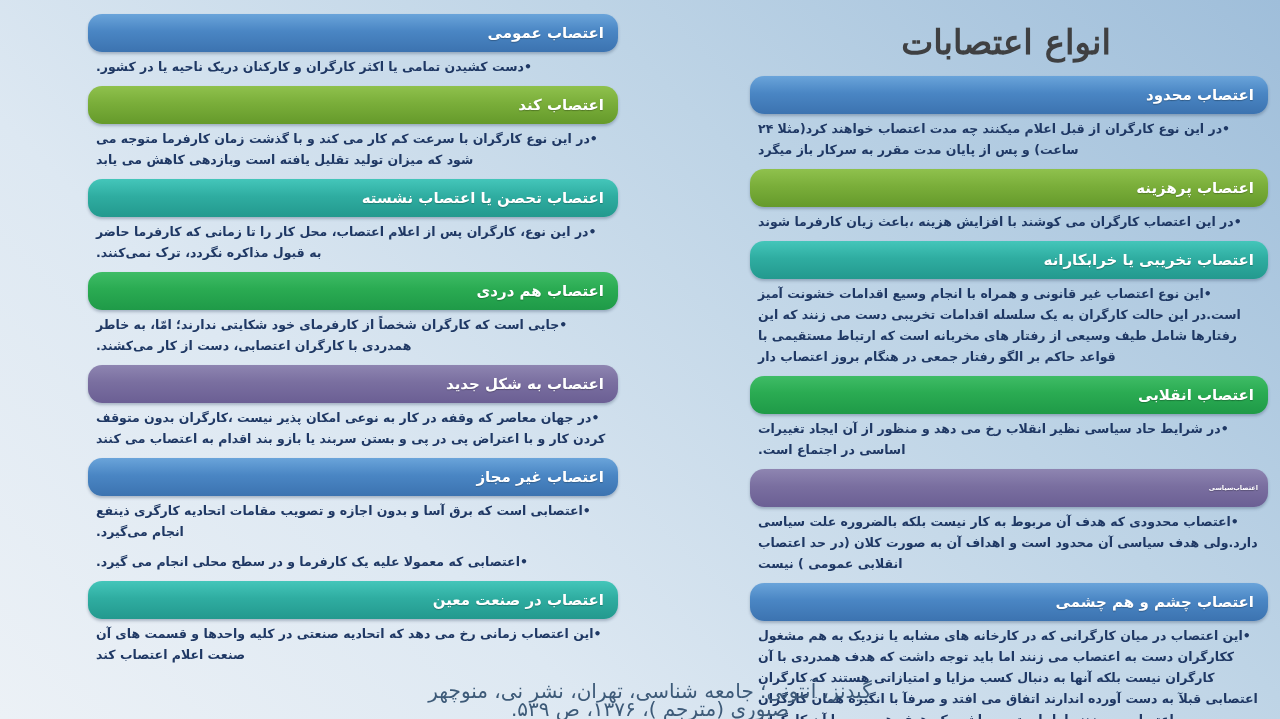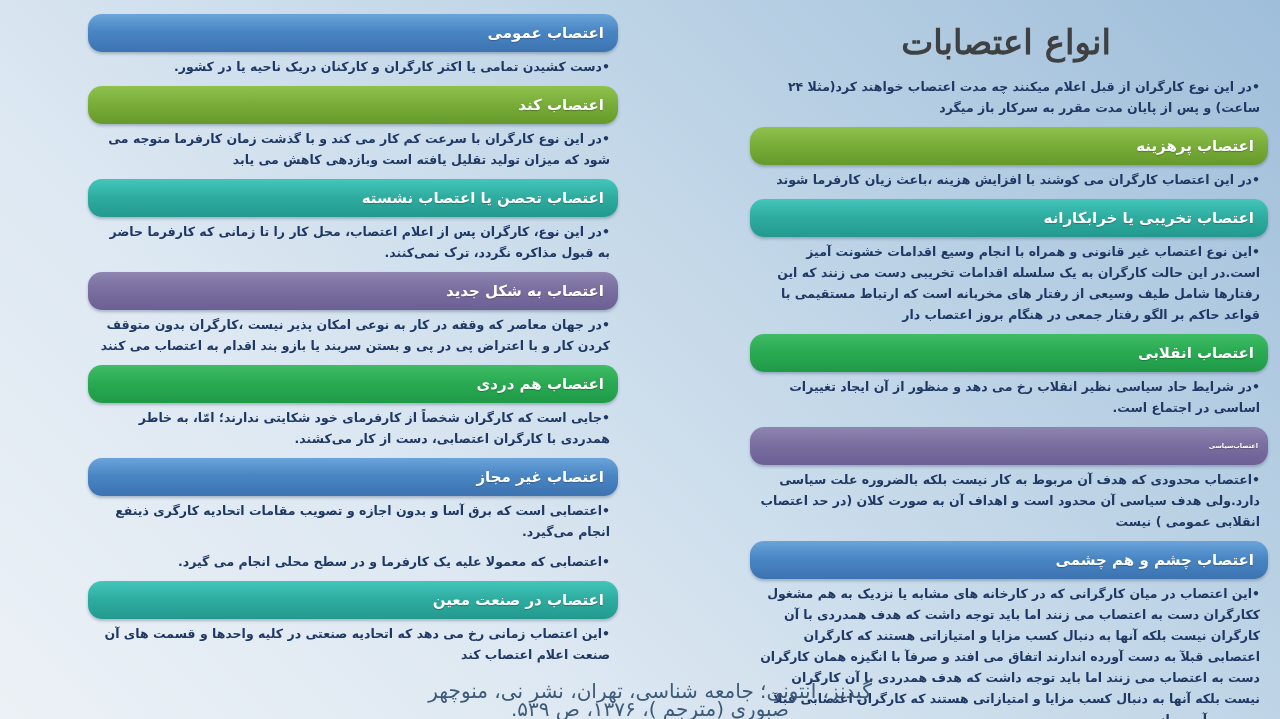--- a/index.html
+++ b/index.html
@@ -48,21 +48,21 @@
   .card-header.c-teal{background:linear-gradient(180deg,#44c6ba 0%,#2fae a2 45%,#23998e 100%);text-align:right;}
   .card-header.c-teal{background:linear-gradient(180deg,#44c6ba 0%,#2fada1 45%,#23998e 100%);}
   .card-header.c-green{background:linear-gradient(180deg,#3fbc66 0%,#2aab52 45%,#1f9a48 100%);}
   .card-header.c-purple{background:linear-gradient(180deg,#8e85b1 0%,#7a6fa0 45%,#6b5f94 100%);}
   .card-header.small-title{font-size:6.5px;padding:0 10px;}
   .card-body{
     font-size:12.5px;
     font-weight:bold;
     color:#1f3864;
     line-height:21px;
-    text-align:right;
+    text-align:left;
     direction:rtl;
     padding:0 8px;
     margin-bottom:9px;
   }
   .citation{
     position:absolute;
     top:682px;
     left:340px;
     width:620px;
     text-align:center;
@@ -88,27 +88,27 @@
       <div class="card-header c-olive">اعتصاب کند</div>
       <div class="card-body">•در این نوع کارگران با سرعت کم کار می کند و با گذشت زمان کارفرما متوجه می شود که میزان تولید تقلیل یافته است  وبازدهی کاهش می یابد</div>
     </div>
 
     <div class="card">
       <div class="card-header c-teal">اعتصاب تحصن یا اعتصاب نشسته</div>
       <div class="card-body">•در این نوع، کارگران پس از اعلام اعتصاب، محل کار را تا زمانی که کارفرما حاضر به قبول مذاکره نگردد، ترک نمی‌کنند.</div>
     </div>
 
     <div class="card">
-      <div class="card-header c-purple">اعتصاب به شکل جدید</div>
-      <div class="card-body">•در جهان معاصر که وقفه در کار به نوعی امکان پذیر نیست ،کارگران بدون متوقف کردن کار و با اعتراض پی در پی و بستن سربند یا بازو بند اقدام به  اعتصاب می کنند</div>
+      <div class="card-header c-green">اعتصاب هم دردی</div>
+      <div class="card-body">•جایی است که کارگران شخصاً از کارفرمای خود شکایتی ندارند؛ امّا، به خاطر همدردی با کارگران اعتصابی، دست از کار می‌کشند.</div>
     </div>
 
     <div class="card">
-      <div class="card-header c-green">اعتصاب هم دردی</div>
-      <div class="card-body">•جایی است که کارگران شخصاً از کارفرمای خود شکایتی ندارند؛ امّا، به خاطر همدردی با کارگران اعتصابی، دست از کار می‌کشند.</div>
+      <div class="card-header c-purple">اعتصاب به شکل جدید</div>
+      <div class="card-body">•در جهان معاصر که وقفه در کار به نوعی امکان پذیر نیست ،کارگران بدون متوقف کردن کار و با اعتراض پی در پی و بستن سربند یا بازو بند اقدام به  اعتصاب می کنند</div>
     </div>
 
     <div class="card">
       <div class="card-header c-blue">اعتصاب غیر مجاز</div>
       <div class="card-body">•اعتصابی است که برق آسا و بدون اجازه و تصویب مقامات اتحادیه کارگری ذینفع انجام می‌گیرد.</div>
     </div>
 
     <div class="card">
       <div class="card-body">•اعتصابی که معمولا علیه یک کارفرما و در سطح محلی انجام می گیرد.</div>
     </div>
@@ -118,20 +118,21 @@
       <div class="card-body">•این اعتصاب زمانی رخ می دهد که اتحادیه صنعتی در کلیه واحدها و قسمت های آن صنعت اعلام اعتصاب کند</div>
     </div>
 
   </div>
 
   <div class="col col-right">
 
     <div class="slide-title">انواع اعتصابات</div>
 
     <div class="card">
+      <div class="card-header c-blue">اعتصاب محدود</div>
       <div class="card-body">•در این نوع کارگران از قبل اعلام میکنند چه مدت اعتصاب خواهند کرد(مثلا ۲۴ ساعت) و پس از پایان مدت مقرر به سرکار باز میگرد</div>
     </div>
 
     <div class="card">
       <div class="card-header c-olive">اعتصاب پرهزینه</div>
       <div class="card-body">•در این اعتصاب کارگران می کوشند با افزایش هزینه ،باعث زیان کارفرما شوند</div>
     </div>
 
     <div class="card">
       <div class="card-header c-teal">اعتصاب تخریبی یا خرابکارانه</div>

